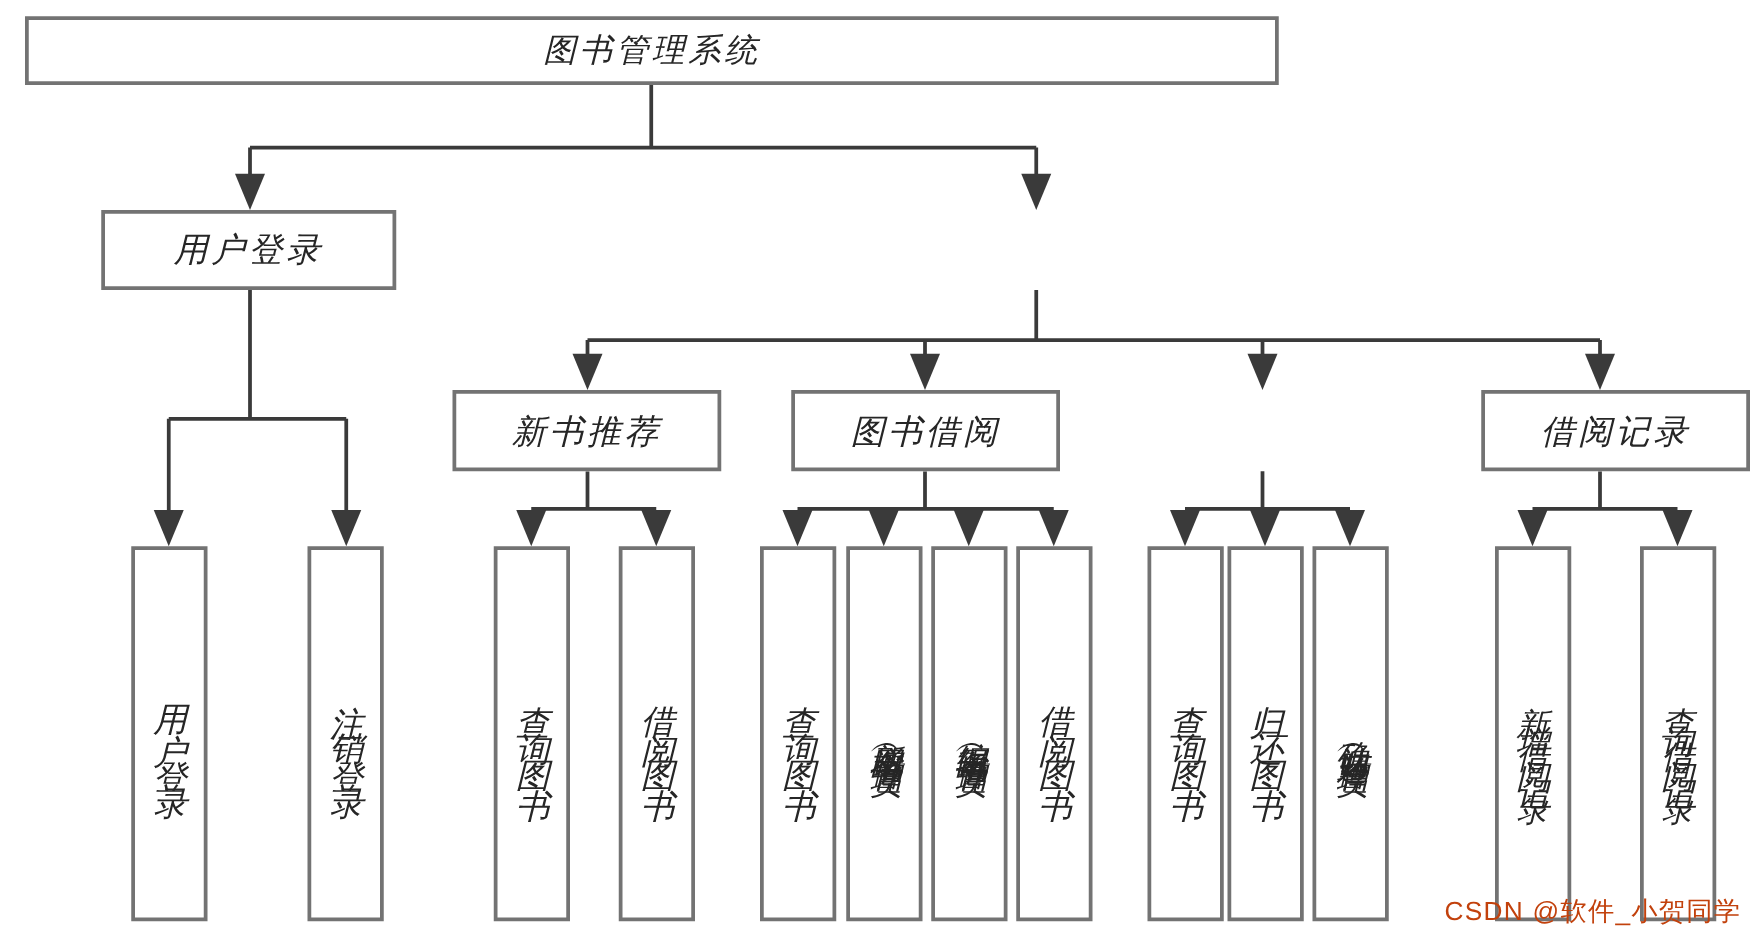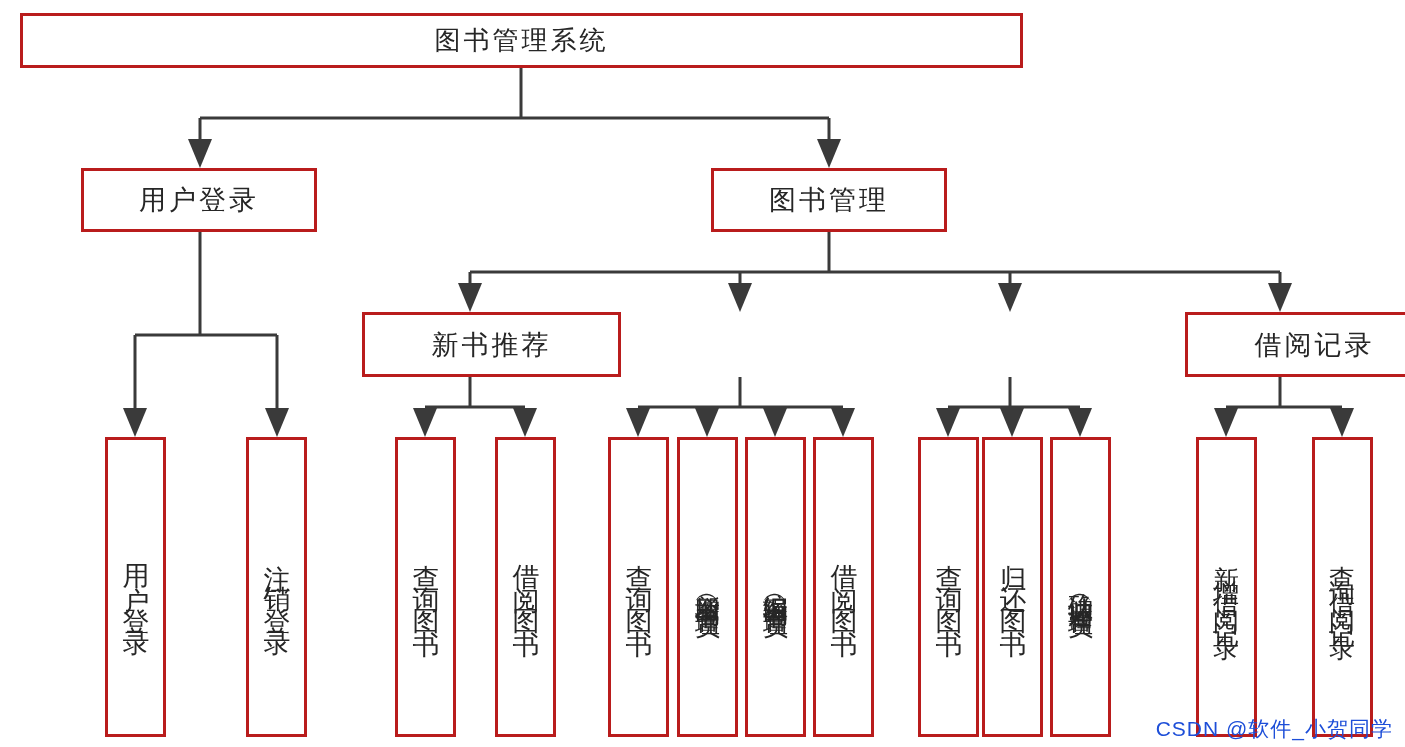--- a/index.html
+++ b/index.html
@@ -16,57 +16,58 @@
     overflow: hidden;
   }
   .stage svg.wires {
     position: absolute;
     left: 0;
     top: 0;
   }
   .box {
     position: absolute;
     box-sizing: border-box;
-    border: 3px solid #b91c1c;
+    border: 3px solid #737373;
     background: #ffffff;
     display: flex;
     align-items: center;
     justify-content: center;
     color: #262626;
+    font-style: italic;
   }
   .root {
     left: 20px; top: 13px; width: 1003px; height: 55px;
     font-size: 26px; letter-spacing: 3px;
   }
   .l2 {
     top: 168px; width: 236px; height: 64px;
     font-size: 27px; letter-spacing: 3px;
   }
   .l3 {
-    top: 312px; width: 259px; height: 65px;
+    top: 312px; width: 215px; height: 65px;
     font-size: 27px; letter-spacing: 3px;
   }
   .leaf {
     top: 437px; width: 61px; height: 300px;
   }
   .vtext {
     writing-mode: vertical-rl;
     line-height: 1;
     white-space: nowrap;
   }
   .sp4   { font-size: 27px; letter-spacing: 22px; }
   .sp6   { font-size: 26px; letter-spacing: 14px; }
   .splong{ font-size: 25px; letter-spacing: 3px;  }
   .watermark {
     position: absolute;
     right: 12px;
     bottom: 4px;
     font-size: 21px;
     letter-spacing: 1px;
-    color: #1d4ed8;
+    color: #c2410c;
     z-index: 5;
   }
 </style>
 </head>
 <body>
 
 <div class="stage">
 
   <svg class="wires" width="1405" height="747" viewBox="0 0 1405 747">
     <g stroke="#3a3a3a" stroke-width="3" fill="none">
@@ -108,26 +109,26 @@
     </g>
   </svg>
 
   <div class="box root">
     <span>图书管理系统</span>
   </div>
 
   <div class="box l2" style="left:81px">
     <span>用户登录</span>
   </div>
-  <div class="box l2" style="left:711px">
-    <span>图书管理</span>
-  </div>
 
   <div class="box l3" style="left:362px">
     <span>新书推荐</span>
+  </div>
+  <div class="box l3" style="left:633px">
+    <span>图书借阅</span>
   </div>
   <div class="box l3" style="left:1185px">
     <span>借阅记录</span>
   </div>
 
   <div class="box leaf" style="left:105px">
     <span class="vtext sp4">用户登录</span>
   </div>
   <div class="box leaf" style="left:246px">
     <span class="vtext sp4">注销登录</span>

